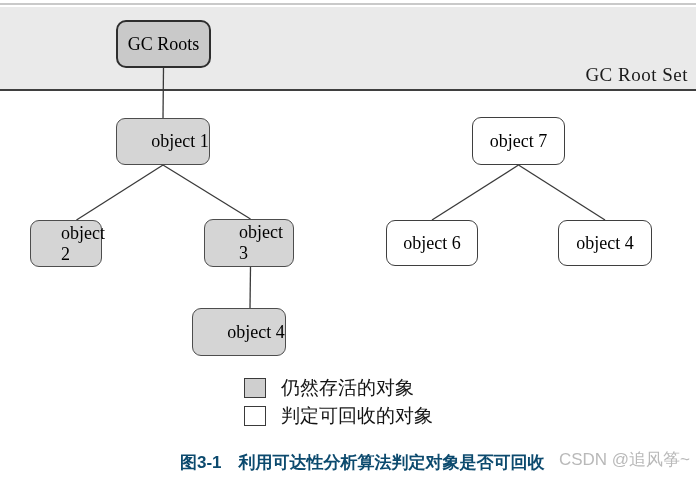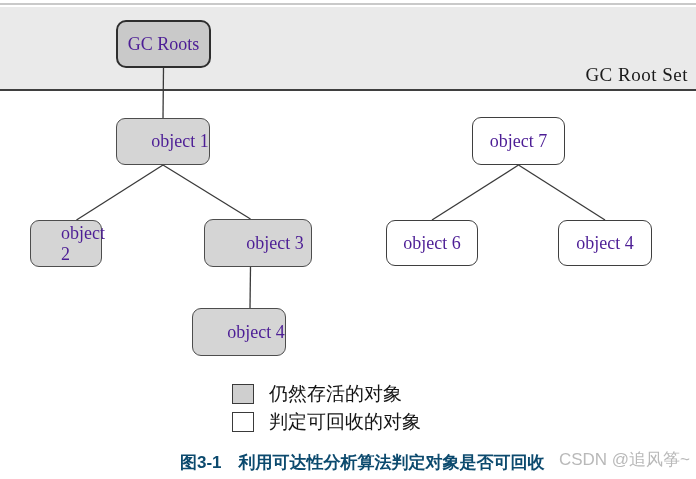--- a/index.html
+++ b/index.html
@@ -43,43 +43,42 @@
   #edges-svg line { stroke: #3a3a3a; stroke-width: 1.3; }
   .node {
     position: absolute;
     z-index: 2;
     display: flex;
     align-items: center;
     justify-content: center;
     box-sizing: border-box;
     border-radius: 9px;
     font-size: 18px;
-    color: #4c1d95;
+    color: #000000;
   }
   .node.root {
     background: #c9c9c9;
     border: 2px solid #2e2e2e;
     border-radius: 10px;
   }
   .node.alive {
     background: #d5d5d5;
     border: 1.5px solid #4d4d4d;
     padding-left: 34px;
   }
   .node.recyclable {
     background: #ffffff;
     border: 1.3px solid #3f3f3f;
   }
   .legend-row {
     position: absolute;
-    left: 232px;
+    left: 244px;
     display: flex;
     align-items: center;
     z-index: 2;
-    margin-top: 6px;
   }
   .legend-swatch {
     width: 22px; height: 20px;
     box-sizing: border-box;
     border: 1.4px solid #3a3a3a;
     margin-right: 15px;
     flex: 0 0 auto;
   }
   .legend-swatch.alive { background: #cfcfcf; }
   .legend-swatch.recyclable { background: #ffffff; }
@@ -134,21 +133,21 @@
   </div>
 
   <div class="node alive" style="left:116px; top:118px; width:94px; height:47px;">
     <span>object 1</span>
   </div>
 
   <div class="node alive" style="left:30px; top:220px; width:72px; height:47px;">
     <span>object 2</span>
   </div>
 
-  <div class="node alive" style="left:204px; top:219px; width:108px; height:48px;">
+  <div class="node alive" style="left:204px; top:219px; width:90px; height:48px;">
     <span>object 3</span>
   </div>
 
   <div class="node alive" style="left:192px; top:308px; width:94px; height:48px;">
     <span>object 4</span>
   </div>
 
   <div class="node recyclable" style="left:472px; top:117px; width:93px; height:48px;">
     <span>object 7</span>
   </div>

